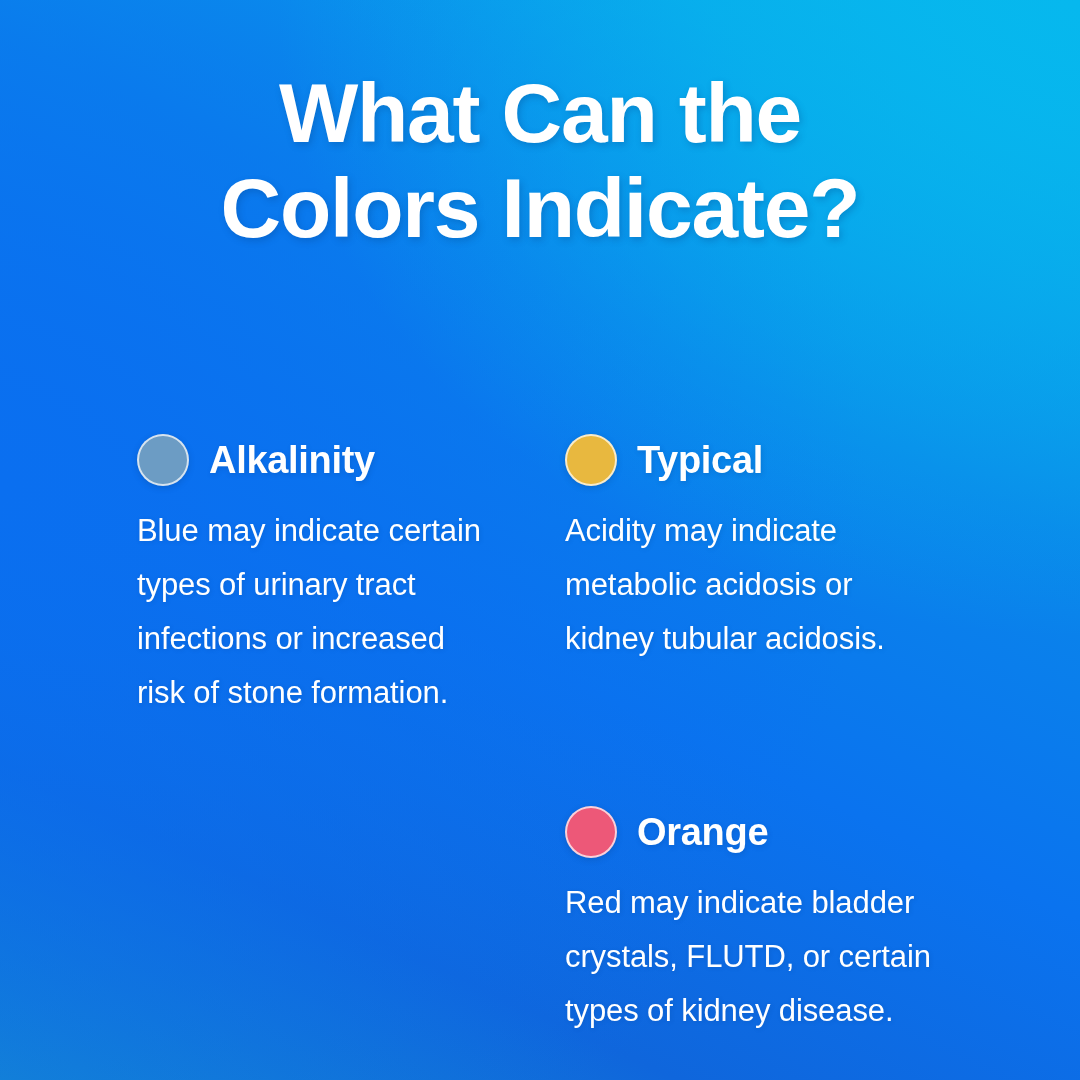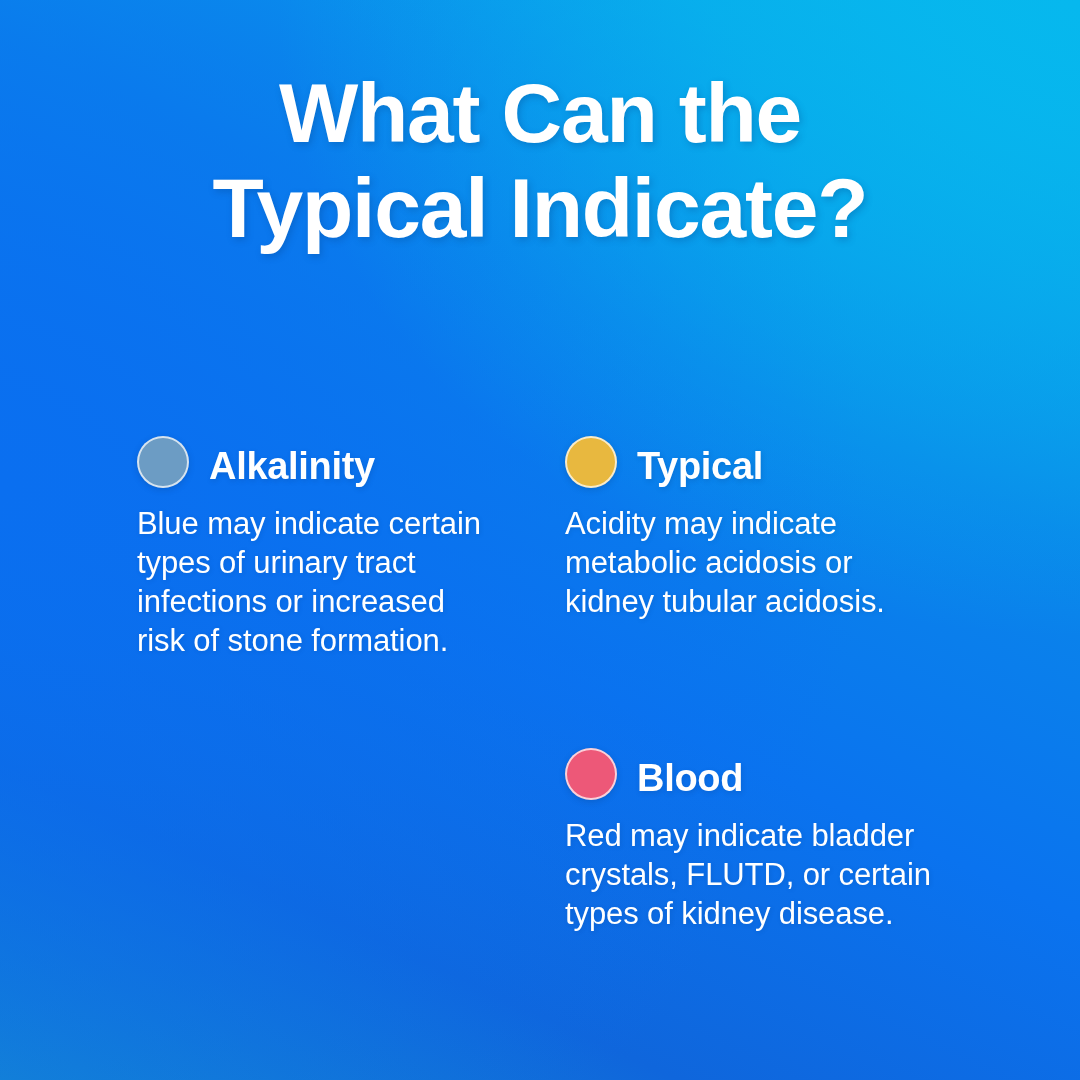--- a/index.html
+++ b/index.html
@@ -58,21 +58,21 @@
     row-gap: 84px;
     column-gap: 0;
   }
 
   .item {
     position: relative;
   }
 
   .item-head {
     display: flex;
-    align-items: flex-end;
+    align-items: center;
     height: 56px;
     margin-bottom: 16px;
   }
 
   .swatch {
     width: 52px;
     height: 52px;
     border-radius: 50%;
     flex: 0 0 52px;
     border: 2px solid rgba(255, 255, 255, 0.72);
@@ -87,34 +87,34 @@
     font-weight: bold;
     letter-spacing: -0.3px;
     line-height: 44px;
     text-shadow: 1px 2px 5px rgba(3, 60, 130, 0.22);
   }
 
   .item-body {
     color: #ffffff;
     font-size: 31px;
     font-weight: normal;
-    line-height: 39px;
+    line-height: 54px;
     letter-spacing: -0.1px;
     text-shadow: 1px 1px 4px rgba(3, 60, 130, 0.18);
     white-space: pre-line;
   }
 </style>
 </head>
 <body>
 
 <div id="poster">
 
   <div id="title-block">
     <span class="title-line">What Can the</span>
-    <span class="title-line">Typical Indicate?</span>
+    <span class="title-line">Colors Indicate?</span>
   </div>
 
   <div id="items-grid">
 
     <div class="item">
       <div class="item-head">
         <span class="swatch" style="background-color: rgb(108, 156, 196);"></span>
         <span class="item-label">Alkalinity</span>
       </div>
       <div class="item-body">Blue may indicate certain
@@ -132,21 +132,21 @@
 metabolic acidosis or
 kidney tubular acidosis.</div>
     </div>
 
     <div class="item">
     </div>
 
     <div class="item">
       <div class="item-head">
         <span class="swatch" style="background-color: rgb(237, 88, 120);"></span>
-        <span class="item-label">Blood</span>
+        <span class="item-label">Orange</span>
       </div>
       <div class="item-body">Red may indicate bladder
 crystals, FLUTD, or certain
 types of kidney disease.</div>
     </div>
 
   </div>
 </div>
 
 </body></html>

